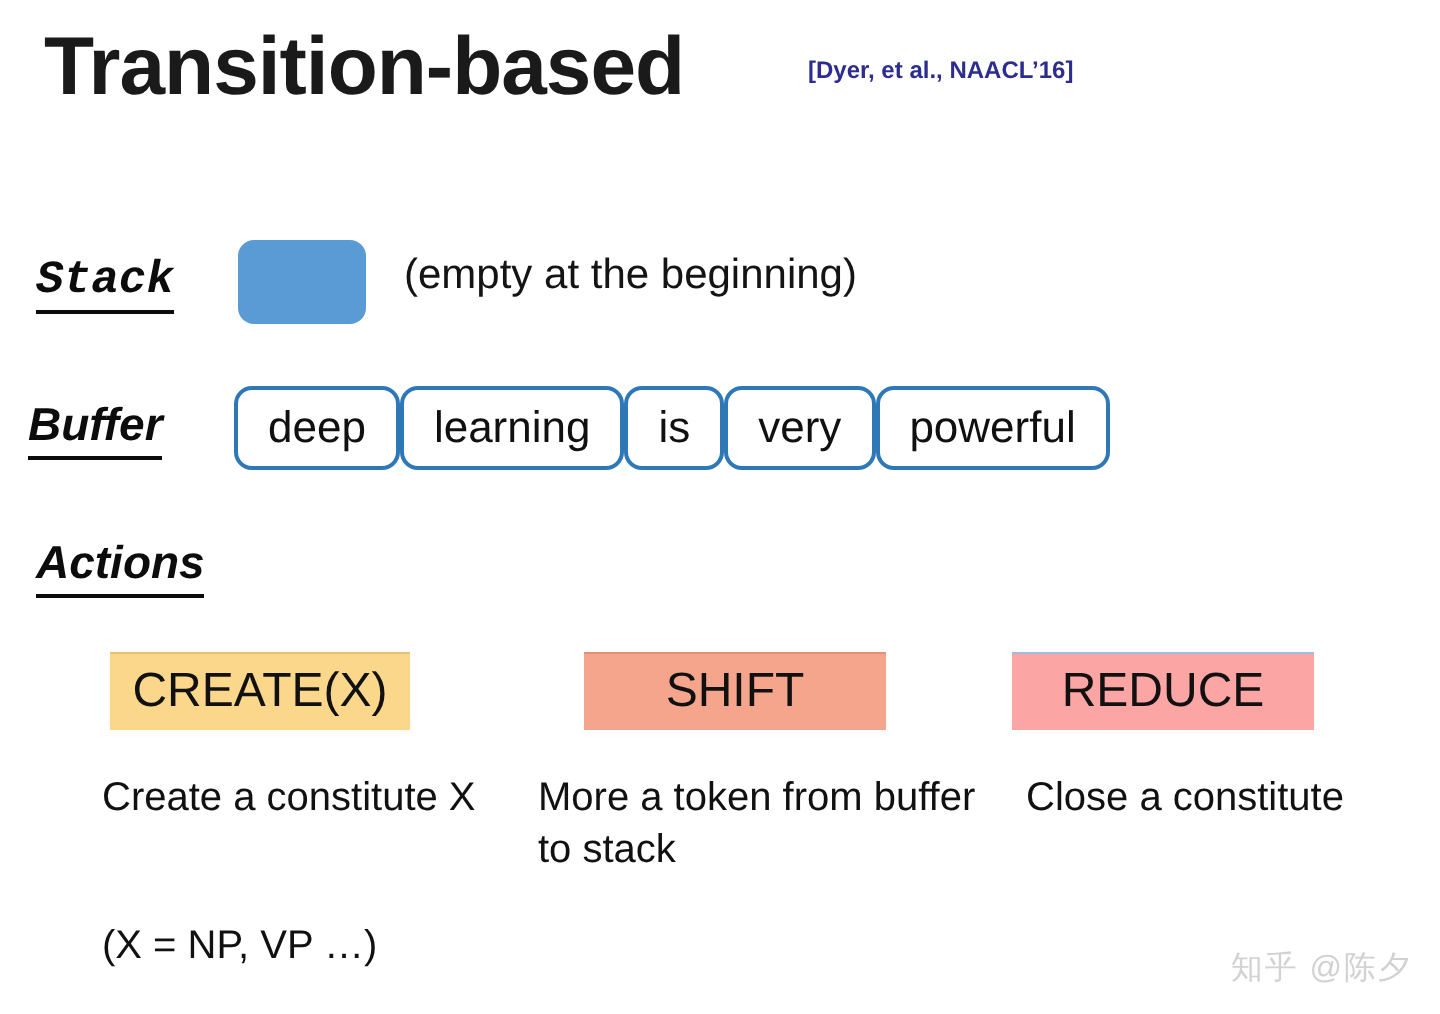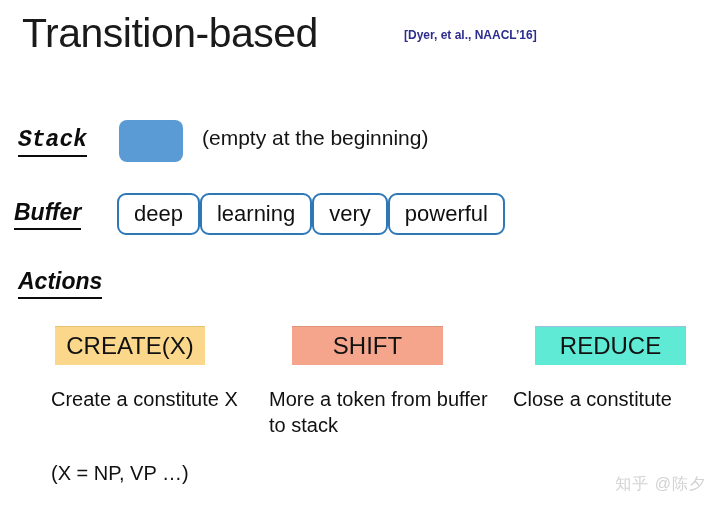--- a/index.html
+++ b/index.html
@@ -15,21 +15,21 @@
     font-family: "Liberation Sans", sans-serif;
     color: #000000;
   }
 
   
   #slide-title {
     position: absolute;
     left: 22px;
     top: 10px;
     font-size: 41px;
-    font-weight: 400;
+    font-weight: 700;
     letter-spacing: -0.5px;
     color: #1a1a1a;
     white-space: nowrap;
   }
   #citation {
     position: absolute;
     left: 404px;
     top: 28px;
     font-size: 12px;
     font-weight: 600;
@@ -102,21 +102,21 @@
     box-sizing: border-box;
     display: flex;
     align-items: center;
     justify-content: center;
     font-size: 24px;
     color: #111111;
     white-space: nowrap;
   }
   #action-create { left: 55px;  width: 150px; background: #fbd78b; border-top: 1px solid #e8c273; }
   #action-shift  { left: 292px; width: 151px; background: #f4a58c; border-top: 1px solid #e09376; }
-  #action-reduce { left: 535px; width: 151px; background: #5eead4; border-top: 1px solid #9fbcdd; }
+  #action-reduce { left: 506px; width: 151px; background: #fca5a5; border-top: 1px solid #9fbcdd; }
 
   
   .action-desc {
     position: absolute;
     font-size: 20px;
     line-height: 1.3;
     color: #111111;
   }
   #desc-create { left: 51px;  top: 386px; width: 200px; }
   #desc-shift  { left: 269px; top: 386px; width: 230px; }
@@ -149,20 +149,21 @@
 <div id="citation">[Dyer, et al., NAACL’16]</div>
 
 <div class="row-label" id="label-stack">Stack</div>
 <div id="stack-box"></div>
 <div id="stack-note">(empty at the beginning)</div>
 
 <div class="row-label" id="label-buffer">Buffer</div>
 <div id="buffer-row">
   <div class="token-box">deep</div>
   <div class="token-box">learning</div>
+  <div class="token-box">is</div>
   <div class="token-box">very</div>
   <div class="token-box">powerful</div>
 </div>
 
 <div class="row-label" id="label-actions">Actions</div>
 
 <div class="action-box" id="action-create">CREATE(X)</div>
 <div class="action-box" id="action-shift">SHIFT</div>
 <div class="action-box" id="action-reduce">REDUCE</div>
 

